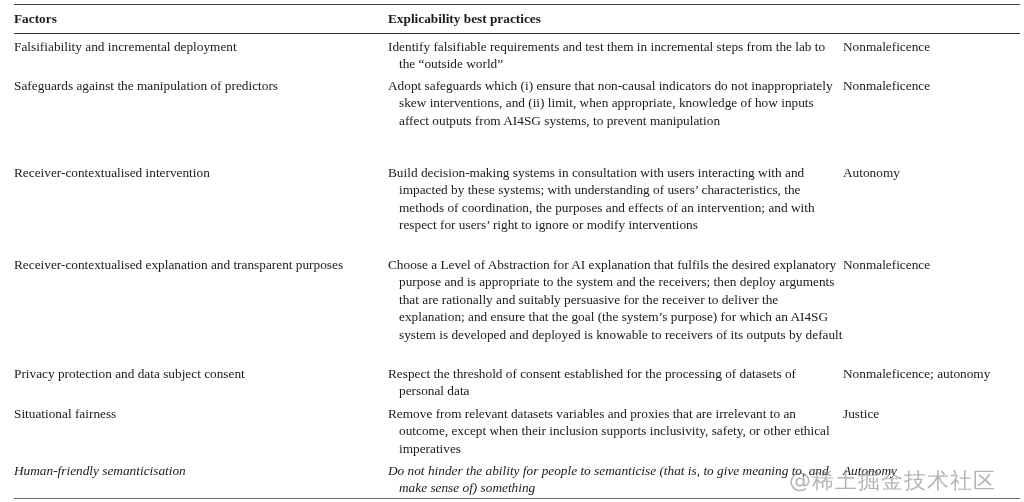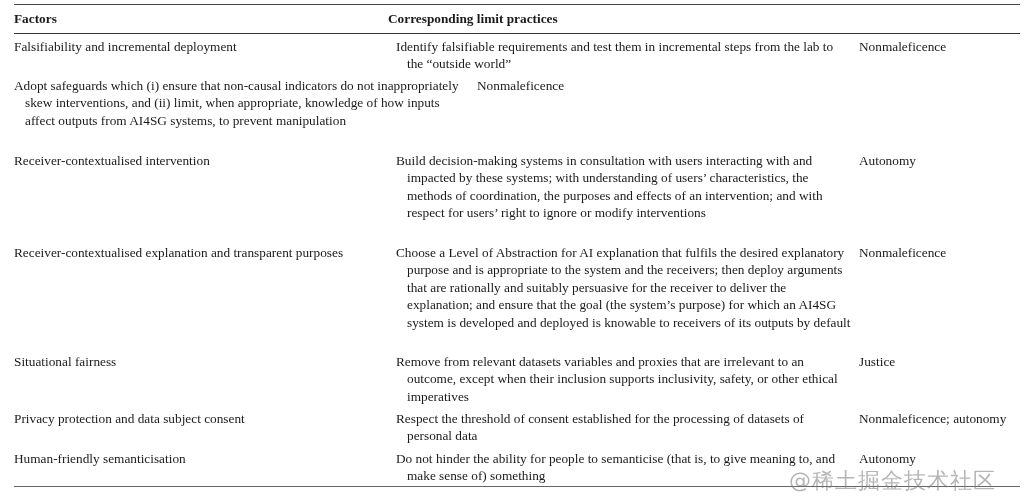--- a/index.html
+++ b/index.html
@@ -7,67 +7,68 @@
          font-family: "Liberation Serif", "DejaVu Serif", serif; color: #1a1a1a; font-size: 13.3px; }
   .tbl { position: absolute; left: 14px; top: 4px; width: 1006px; }
   .rule-top { border-top: 1.5px solid #444; }
   .rule-mid { border-top: 1.5px solid #333; }
   .rule-bot { border-top: 1.5px solid #666; }
   .row { display: flex; }
   .c1 { width: 374px; flex: none; }
   .c2 { width: 444px; flex: none; }
   .c3 { flex: 1; }
   .head { height: 28px; line-height: 28px; font-weight: bold; }
-  .body-row { padding-top: 4px; gap: 8px; }
+  .body-row { padding-top: 4px; }
   .cell { line-height: 17.4px; }
   .c2.cell { padding-left: 11px; text-indent: -11px; }
   .watermark { position: absolute; right: 28px; top: 466px; font-family: "DejaVu Sans", sans-serif;
                color: rgba(120,120,120,0.55); font-size: 22px; letter-spacing: 1px; }
 </style>
 </head>
 <body>
 
 <div class="tbl">
   <div class="rule-top"></div>
   <div class="row head">
     <div class="c1">Factors</div>
-    <div class="c2">Corresponding limit practices</div>
+    <div class="c2">Explicability best practices</div>
   </div>
   <div class="rule-mid"></div>
 
   <div class="row body-row" style="height:35px;">
     <div class="c1 cell">Falsifiability and incremental deployment</div>
     <div class="c2 cell">Identify falsifiable requirements and test them in incremental steps from the lab to the “outside world”</div>
     <div class="c3 cell">Nonmaleficence</div>
   </div>
   <div class="row body-row" style="height:71px;">
+    <div class="c1 cell">Safeguards against the manipulation of predictors</div>
     <div class="c2 cell">Adopt safeguards which (i) ensure that non-causal indicators do not inappropriately skew interventions, and (ii) limit, when appropriate, knowledge of how inputs affect outputs from AI4SG systems, to prevent manipulation</div>
     <div class="c3 cell">Nonmaleficence</div>
   </div>
-  <div class="row body-row" style="height:88px;">
+  <div class="row body-row" style="height:88px;margin-top:12px;">
     <div class="c1 cell">Receiver-contextualised intervention</div>
     <div class="c2 cell">Build decision-making systems in consultation with users interacting with and impacted by these systems; with understanding of users’ characteristics, the methods of coordination, the purposes and effects of an intervention; and with respect for users’ right to ignore or modify interventions</div>
     <div class="c3 cell">Autonomy</div>
   </div>
   <div class="row body-row" style="height:105px;">
     <div class="c1 cell">Receiver-contextualised explanation and transparent purposes</div>
     <div class="c2 cell">Choose a Level of Abstraction for AI explanation that fulfils the desired explanatory purpose and is appropriate to the system and the receivers; then deploy arguments that are rationally and suitably persuasive for the receiver to deliver the explanation; and ensure that the goal (the system’s purpose) for which an AI4SG system is developed and deployed is knowable to receivers of its outputs by default</div>
     <div class="c3 cell">Nonmaleficence</div>
   </div>
+  <div class="row body-row" style="height:36px;">
+    <div class="c1 cell">Privacy protection and data subject consent</div>
+    <div class="c2 cell">Respect the threshold of consent established for the processing of datasets of personal data</div>
+    <div class="c3 cell">Nonmaleficence; autonomy</div>
+  </div>
   <div class="row body-row" style="height:53px;">
     <div class="c1 cell">Situational fairness</div>
     <div class="c2 cell">Remove from relevant datasets variables and proxies that are irrelevant to an outcome, except when their inclusion supports inclusivity, safety, or other ethical imperatives</div>
     <div class="c3 cell">Justice</div>
   </div>
-  <div class="row body-row" style="height:36px;">
-    <div class="c1 cell">Privacy protection and data subject consent</div>
-    <div class="c2 cell">Respect the threshold of consent established for the processing of datasets of personal data</div>
-    <div class="c3 cell">Nonmaleficence; autonomy</div>
-  </div>
-  <div class="row body-row" style="height:36px;">
+  <div class="row body-row" style="height:36px;font-style:italic;">
     <div class="c1 cell">Human-friendly semanticisation</div>
     <div class="c2 cell">Do not hinder the ability for people to semanticise (that is, to give meaning to, and make sense of) something</div>
     <div class="c3 cell">Autonomy</div>
   </div>
   <div class="rule-bot"></div>
 </div>
 
 <div class="watermark">@稀土掘金技术社区</div>
 
 </body></html>

